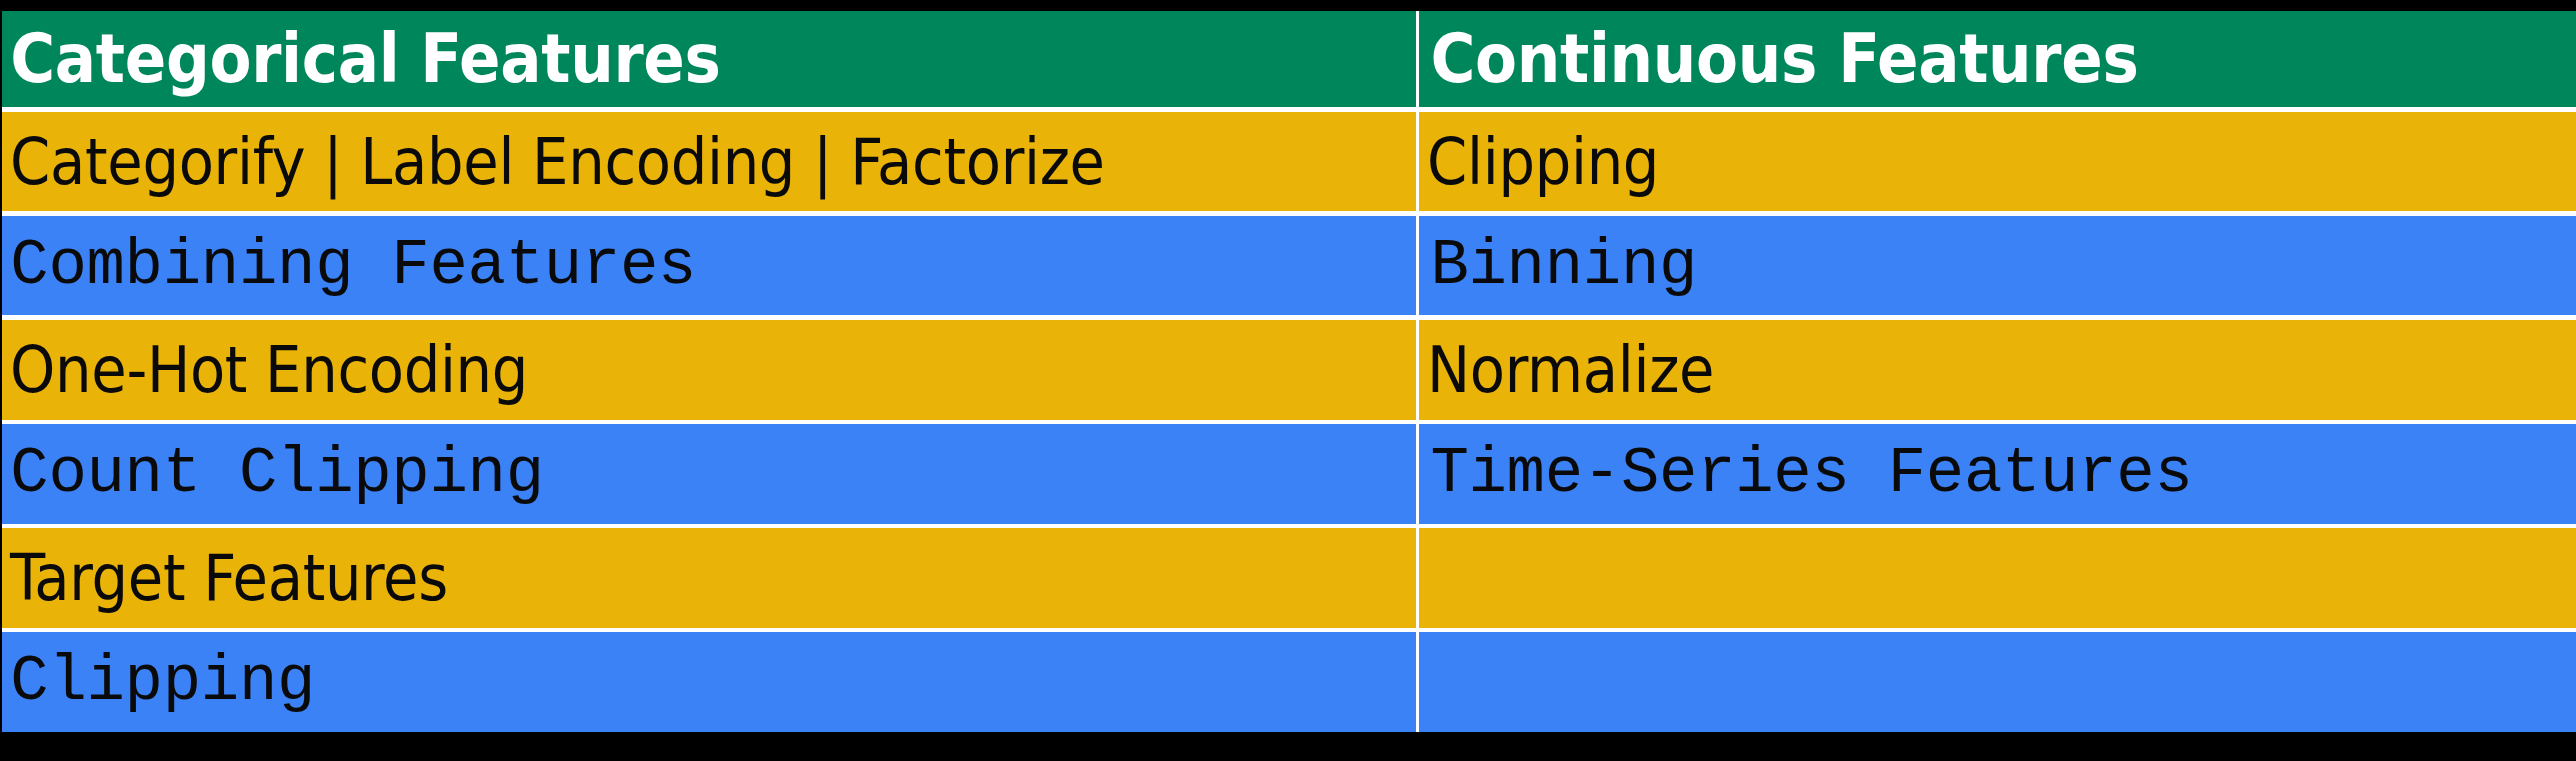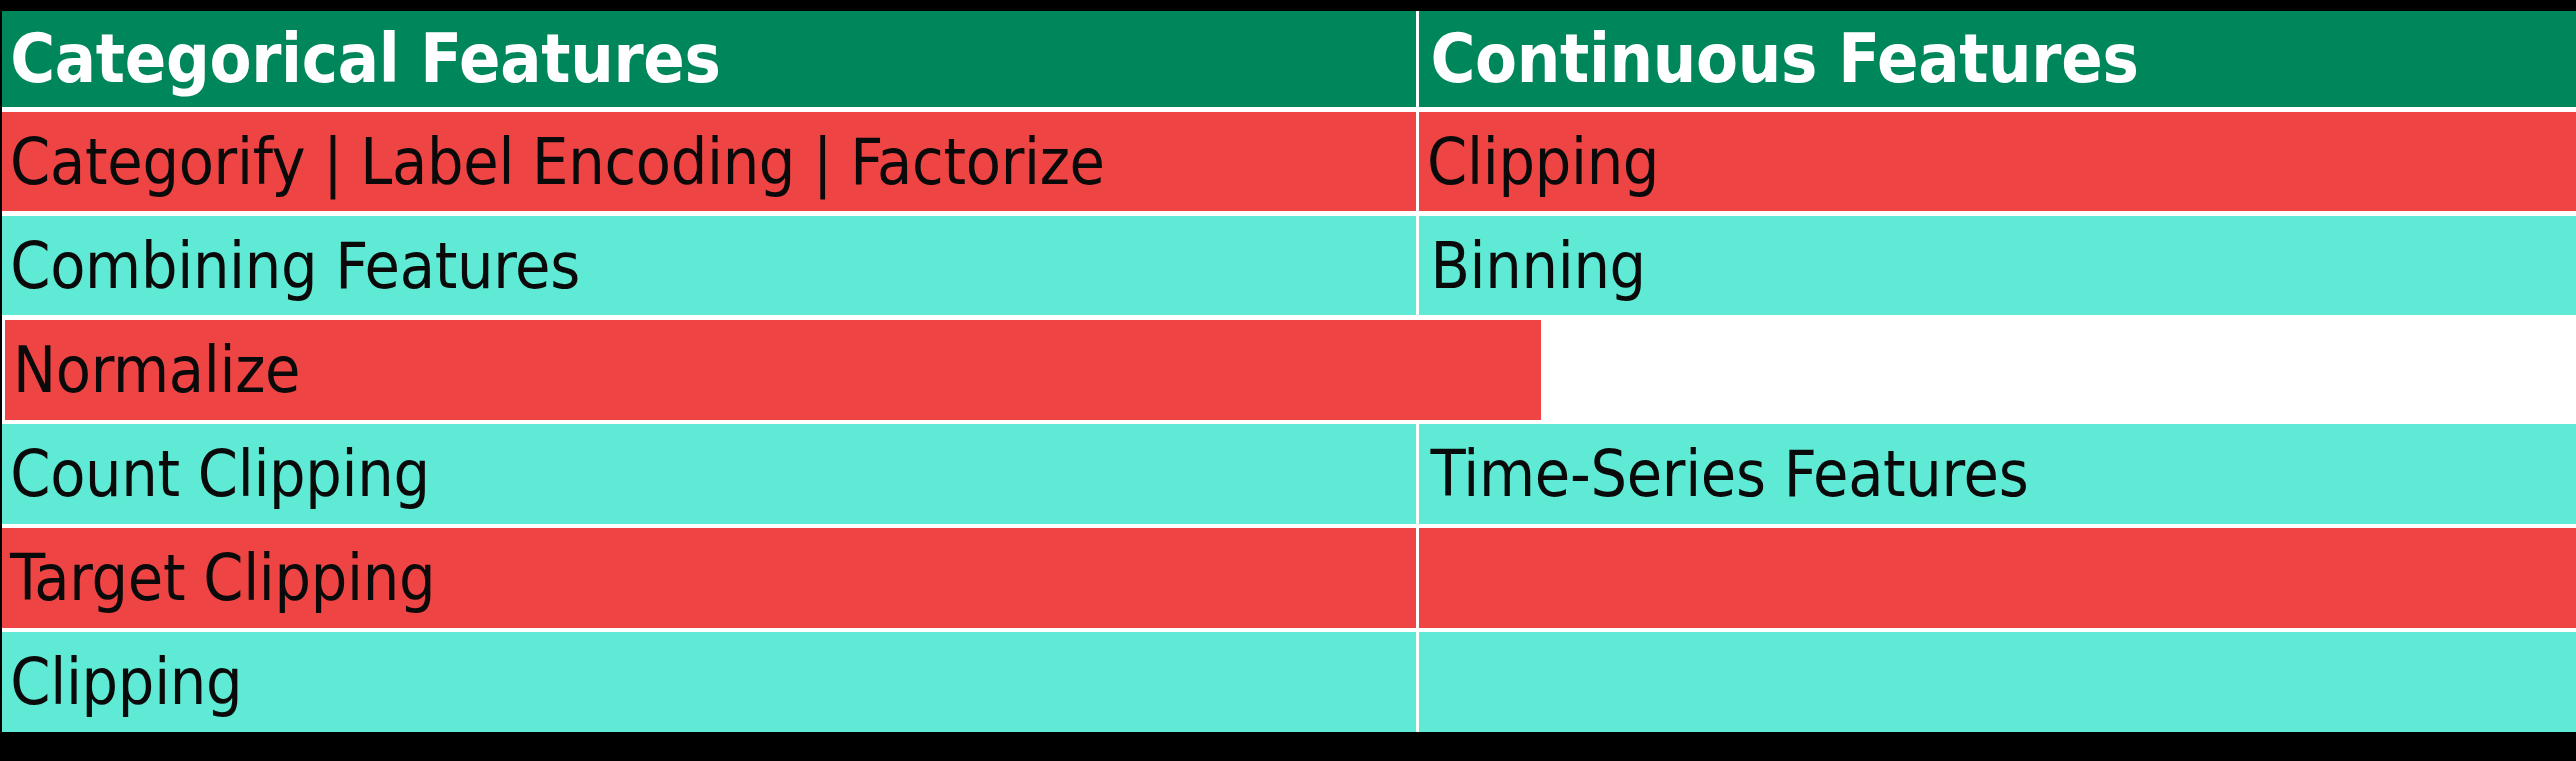--- a/index.html
+++ b/index.html
@@ -88,22 +88,22 @@
   .body-row .cell {
     color: #0a0a0a;
     font-weight: normal;
     font-size: 64px;
     line-height: 1;
     letter-spacing: -0.3px;
   }
   .body-row .cell.col-left  { padding-left: 8.2px; }
   .body-row .cell.col-right { padding-left: 11.3px; border-left: 3.1px solid #ffffff; }
 
-  .body-row.shade-a .cell { background: #ef4444; padding-left: 8px; }
-  .body-row.shade-b .cell { background: #5eead4; }
+  .body-row.shade-a .cell { background: #eab308; padding-left: 8px; }
+  .body-row.shade-b .cell { background: #3b82f6; font-family: Liberation Mono, monospace; }
 
   
   .sep { height: 4.6px; background: #ffffff; width: 100%; flex: 0 0 auto; }
 
   
   .bottom-band {
     position: absolute;
     left: 0;
     top: 732px;
     width: 3089px;
@@ -151,34 +151,35 @@
       <div class="sep"></div>
 
       <div class="row body-row shade-b">
         <div class="cell col-left">Combining Features</div>
         <div class="cell col-right">Binning</div>
       </div>
 
       <div class="sep"></div>
 
       <div class="row body-row shade-a">
+        <div class="cell col-left">One-Hot Encoding</div>
         <div class="cell col-right">Normalize</div>
       </div>
 
       <div class="sep"></div>
 
       <div class="row body-row shade-b">
         <div class="cell col-left">Count Clipping</div>
         <div class="cell col-right">Time-Series Features</div>
       </div>
 
       <div class="sep"></div>
 
       <div class="row body-row shade-a">
-        <div class="cell col-left">Target Clipping</div>
+        <div class="cell col-left">Target Features</div>
         <div class="cell col-right"></div>
       </div>
 
       <div class="sep"></div>
 
       <div class="row body-row shade-b">
         <div class="cell col-left">Clipping</div>
         <div class="cell col-right"></div>
       </div>
 

